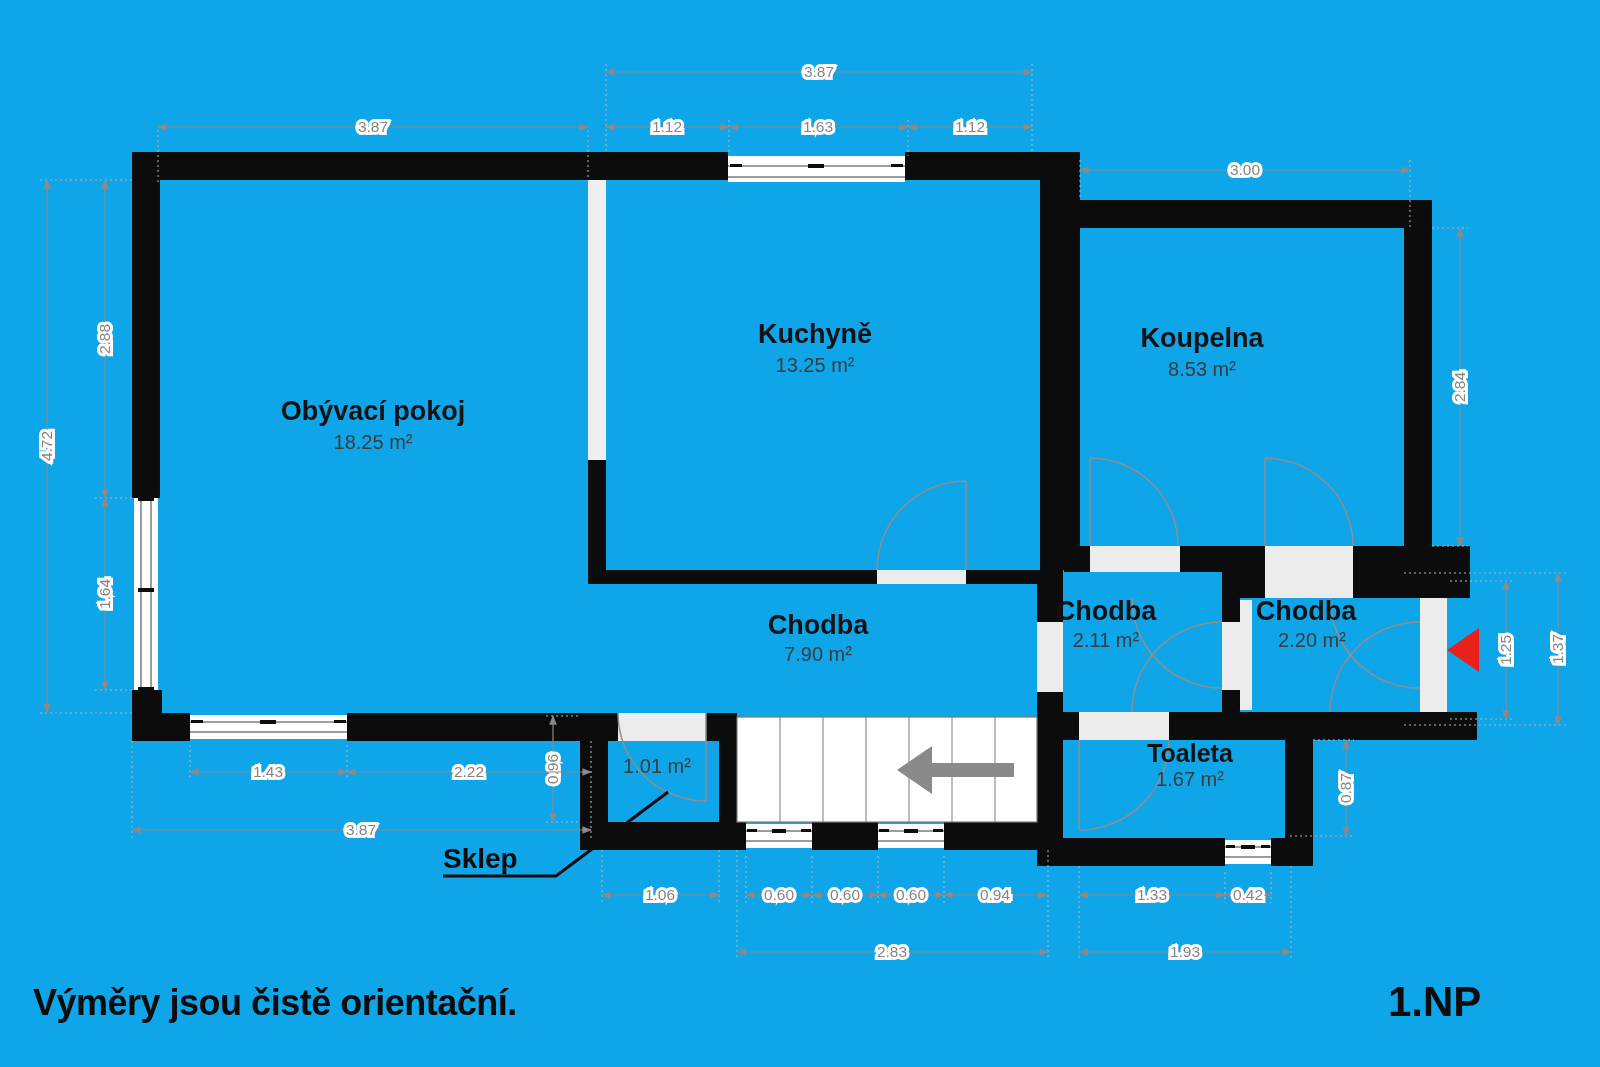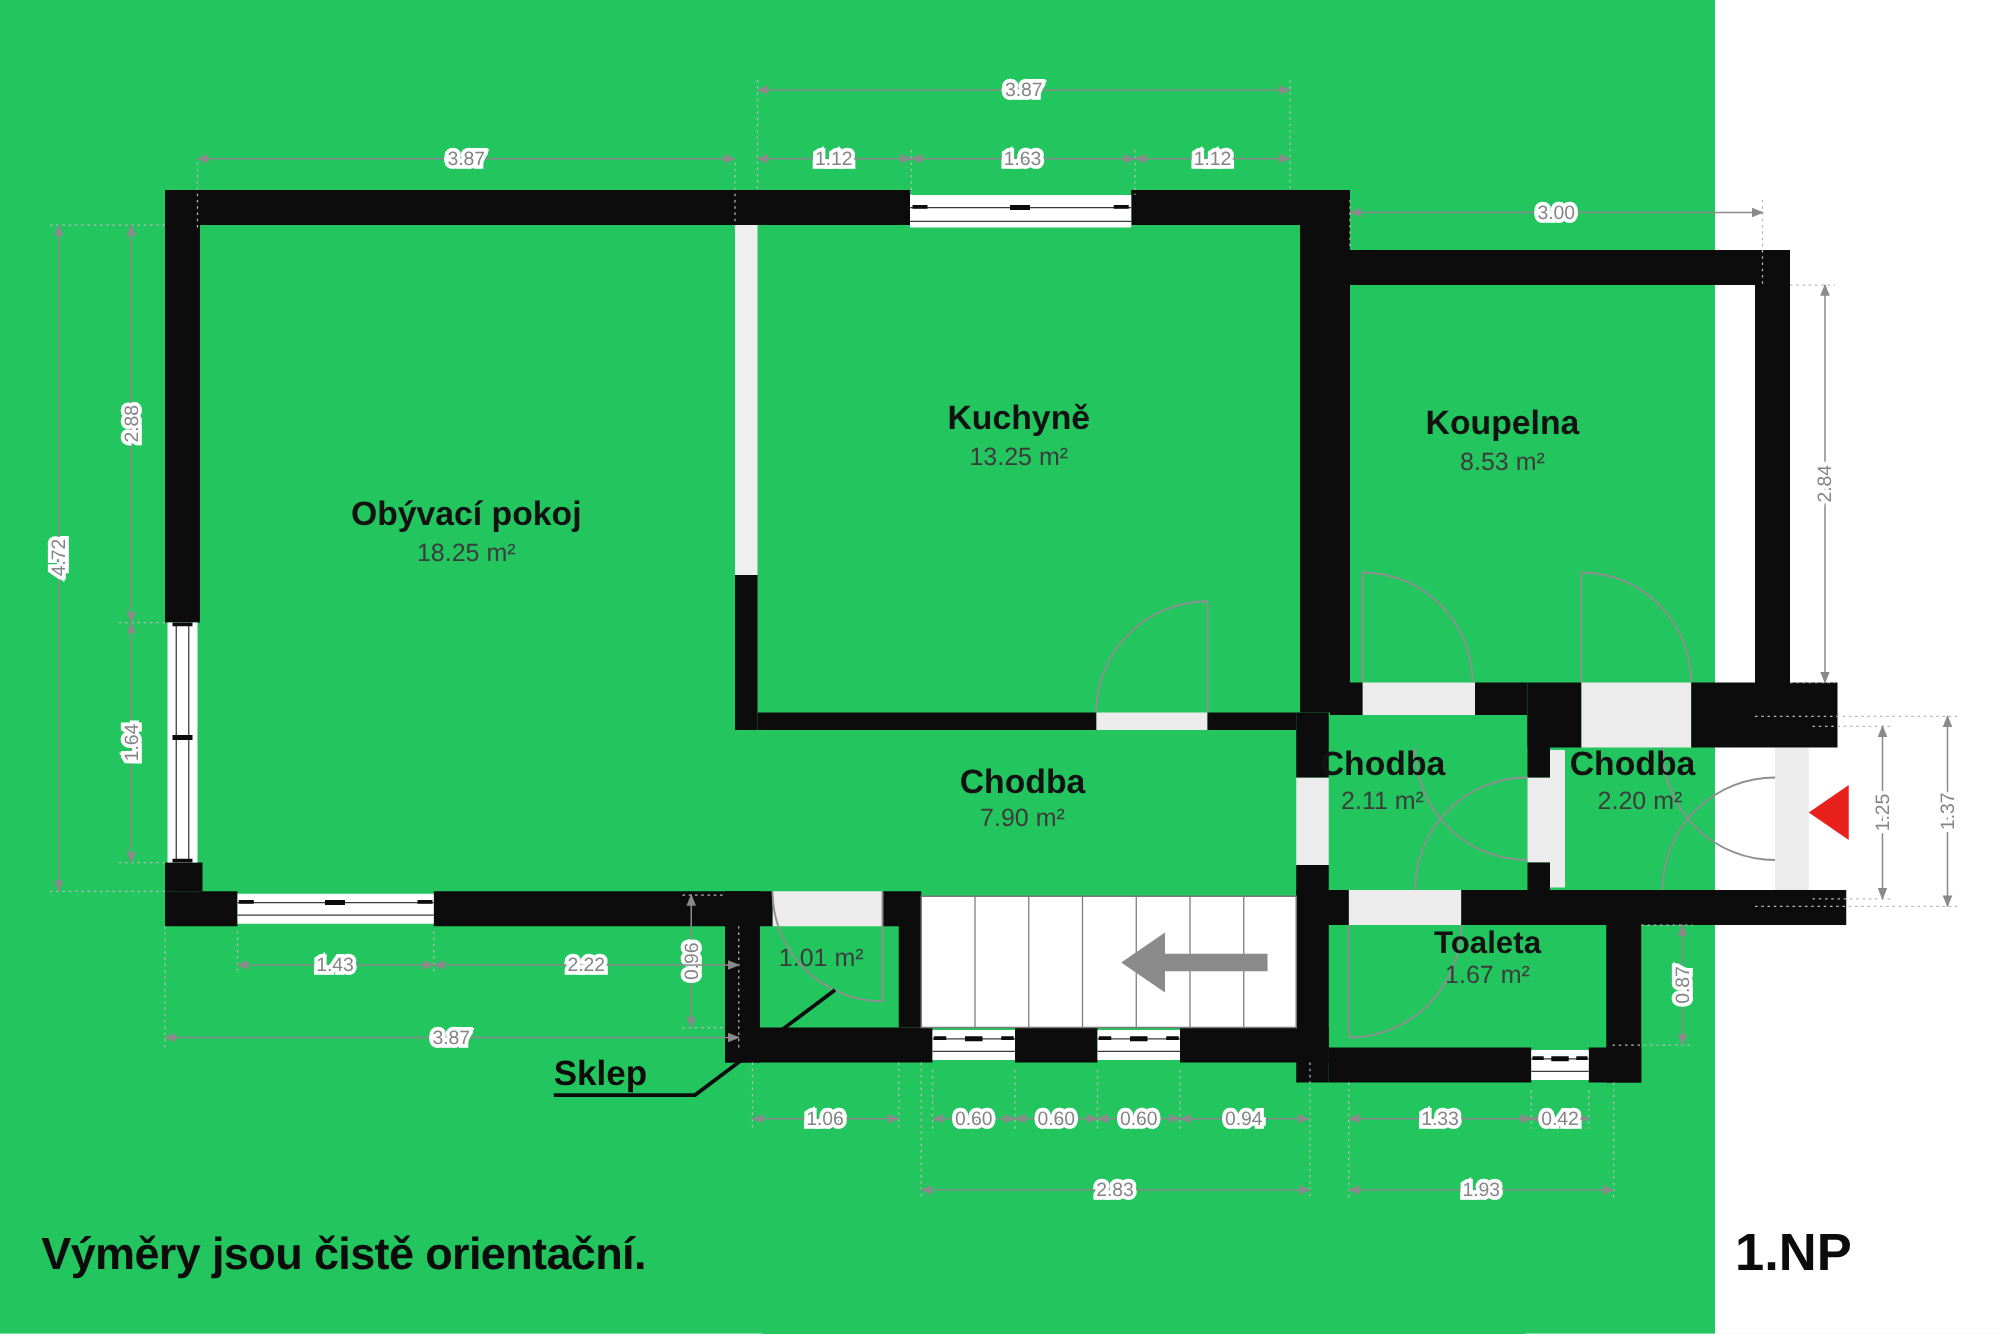--- a/index.html
+++ b/index.html
@@ -1,16 +1,16 @@
 <!DOCTYPE html>
 <html><head>
 <meta charset="utf-8">
 <style>
   html,body{margin:0;padding:0;background:#ffffff;}
-  .stage{width:1372px;height:1067px;position:relative;background:#22c55e;}
+  .stage{width:1600px;height:1067px;position:relative;background:#0ea5e9;}
   svg{display:block;font-family:"Liberation Sans","DejaVu Sans",sans-serif;}
   .wall{fill:#0c0c0c;}
   .thr{fill:#ececec;}
   .pass{fill:#efefef;}
   .winrect{fill:#ffffff;}
   .winline{stroke:#3a3a3a;stroke-width:1;}
   .windash{fill:#0c0c0c;}
   .door{stroke:#8f8f8f;stroke-width:1.5;fill:none;}
   .stairbox{fill:#ffffff;stroke:#7a7a7a;stroke-width:1.2;}
   .stair{stroke:#7a7a7a;stroke-width:1;}

